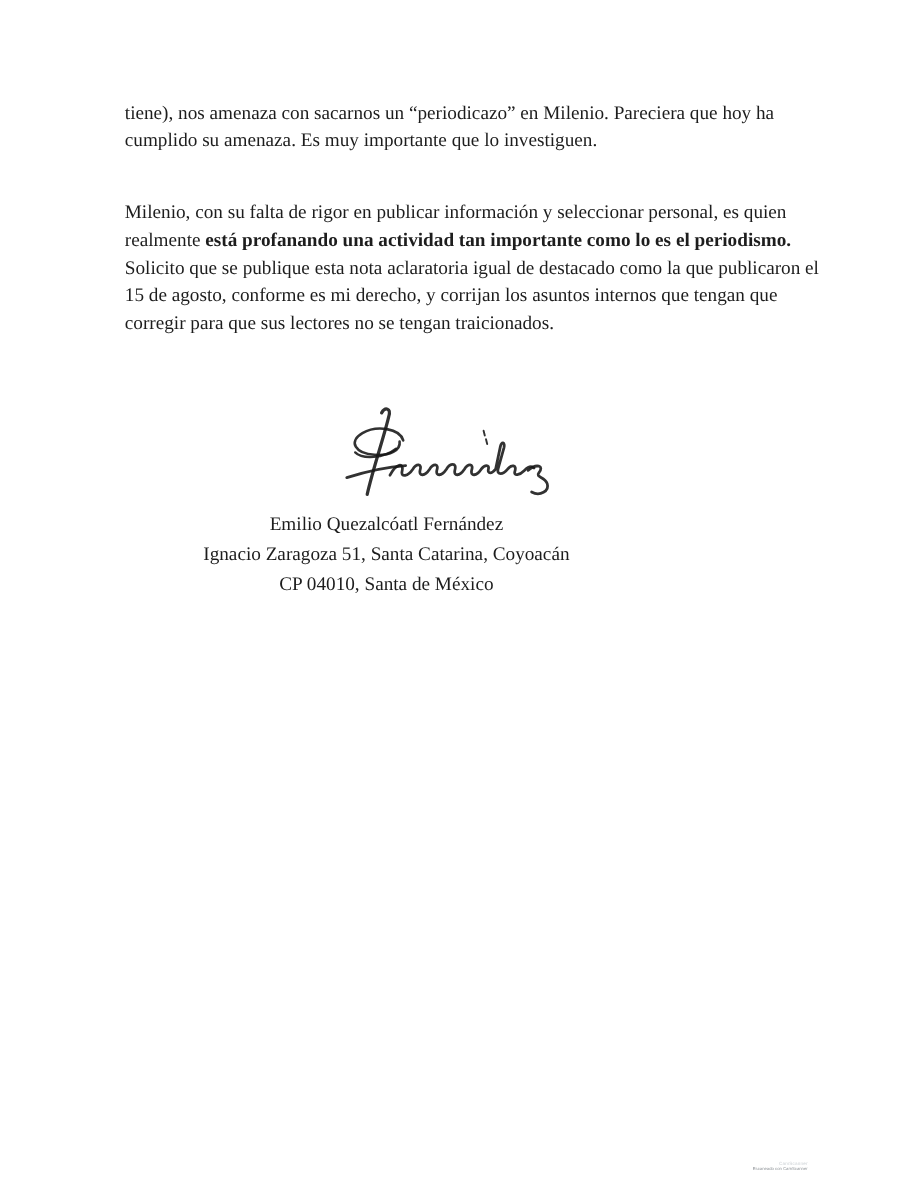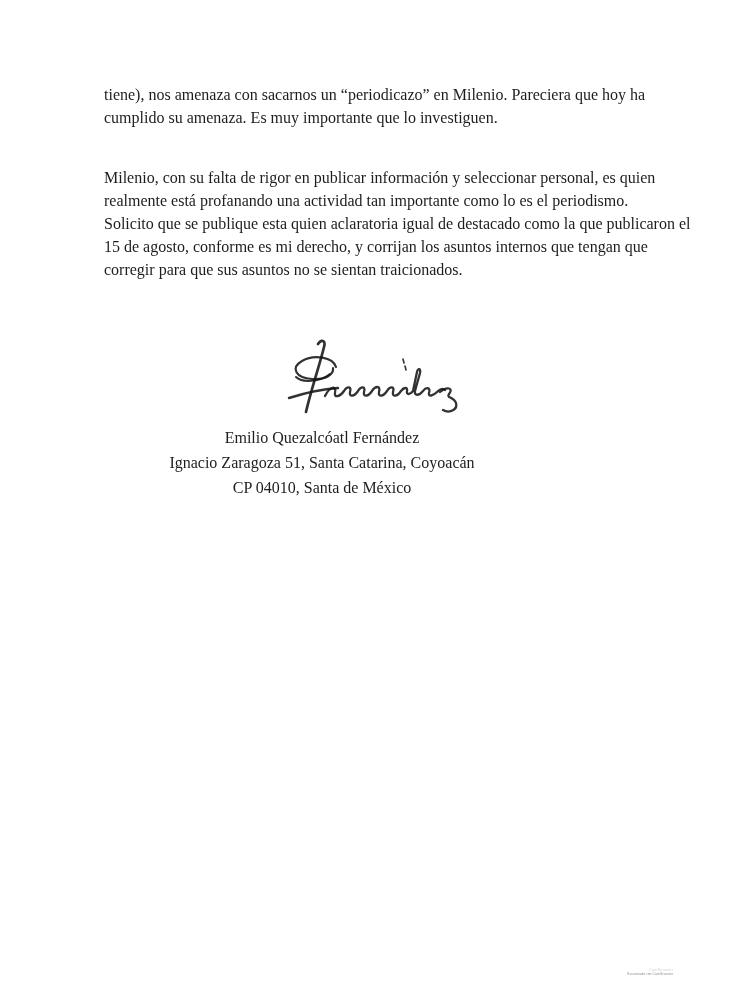--- a/index.html
+++ b/index.html
@@ -16,21 +16,21 @@
   .para {
     position: absolute;
     left: 104px;
     font-size: 16px;
     line-height: 23px;
     white-space: nowrap;
     font-weight: 400;
   }
   .para-1 { top: 83px; }
   .para-2 { top: 166px; }
-  .para .bold { font-weight: normal; }
+  .para .bold { font-weight: bold; }
   .signature-svg {
     position: absolute;
     left: 280px;
     top: 333px;
     width: 200px;
     height: 95px;
   }
   .signature-svg path {
     fill: none;
     stroke: #161616;
@@ -66,23 +66,23 @@
 <div class="page" style="background: rgb(255, 255, 255); color: rgb(29, 29, 29);">
 
   <div class="para para-1">
     <div class="line">tiene), nos amenaza con sacarnos un “periodicazo” en Milenio. Pareciera que hoy ha</div>
     <div class="line">cumplido su amenaza. Es muy importante que lo investiguen.</div>
   </div>
 
   <div class="para para-2">
     <div class="line">Milenio, con su falta de rigor en publicar información y seleccionar personal, es quien</div>
     <div class="line"><span>realmente </span><span class="bold">está profanando una actividad tan importante como lo es el periodismo.</span></div>
-    <div class="line">Solicito que se publique esta quien aclaratoria igual de destacado como la que publicaron el</div>
+    <div class="line">Solicito que se publique esta nota aclaratoria igual de destacado como la que publicaron el</div>
     <div class="line">15 de agosto, conforme es mi derecho, y corrijan los asuntos internos que tengan que</div>
-    <div class="line">corregir para que sus asuntos no se sientan traicionados.</div>
+    <div class="line">corregir para que sus lectores no se tengan traicionados.</div>
   </div>
 
   <svg class="signature-svg" viewBox="0 0 200 95" role="img" aria-label="Fernández">
 
     <path d="M 38,11 C 41,6 46,7 44,14 C 40,31 31,57 26,79" stroke-width="2.7"></path>
 
     <path d="M 56,34 C 53,24 34,21 22,28 C 10,35 16,45 32,46 C 45,47 54,42 53,35" stroke-width="2.2"></path>
 
     <path d="M 50,41 C 40,49 22,50 16,44" stroke-width="2"></path>
 

